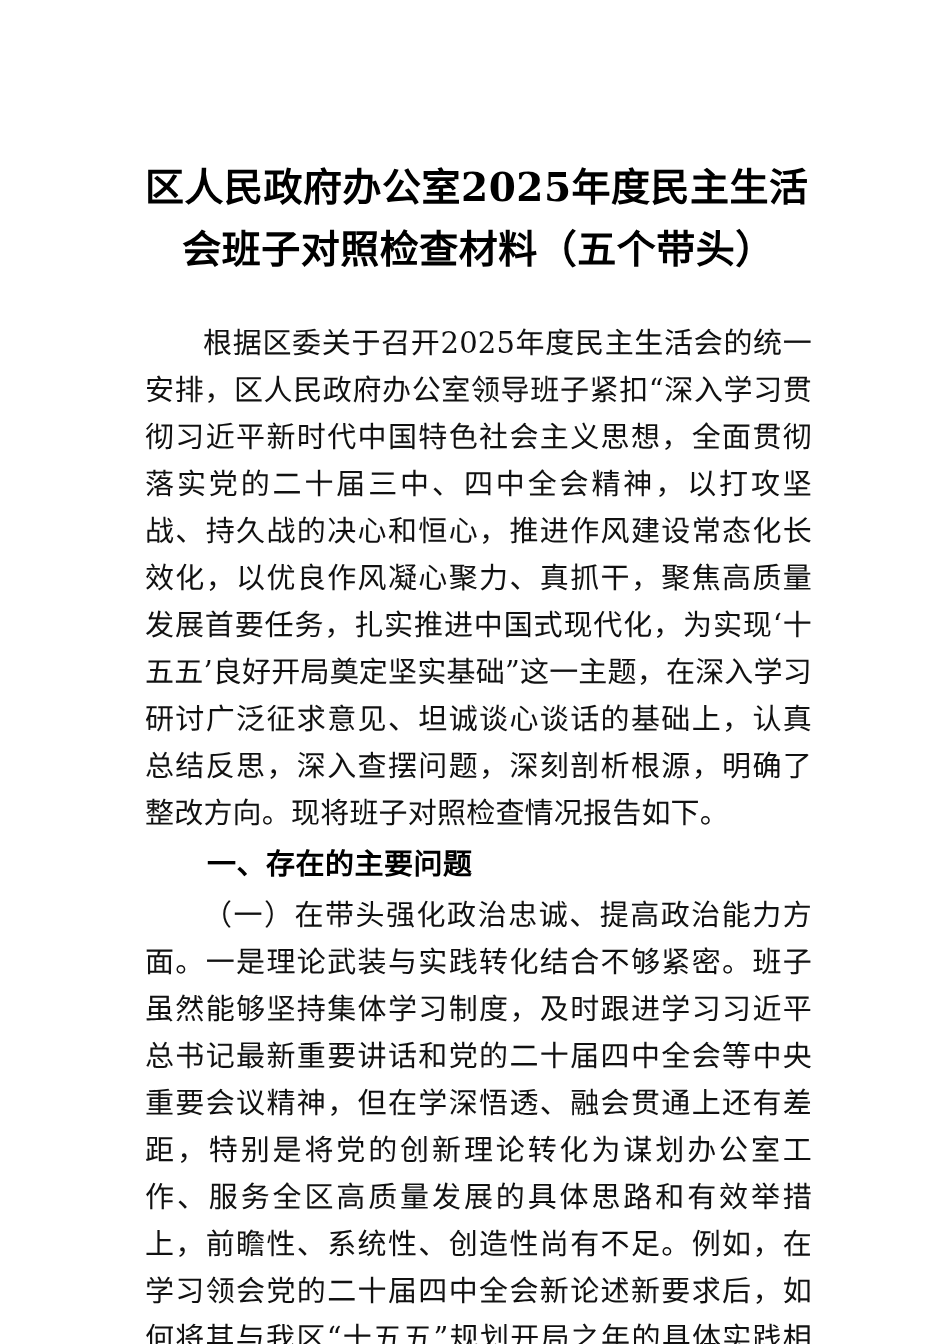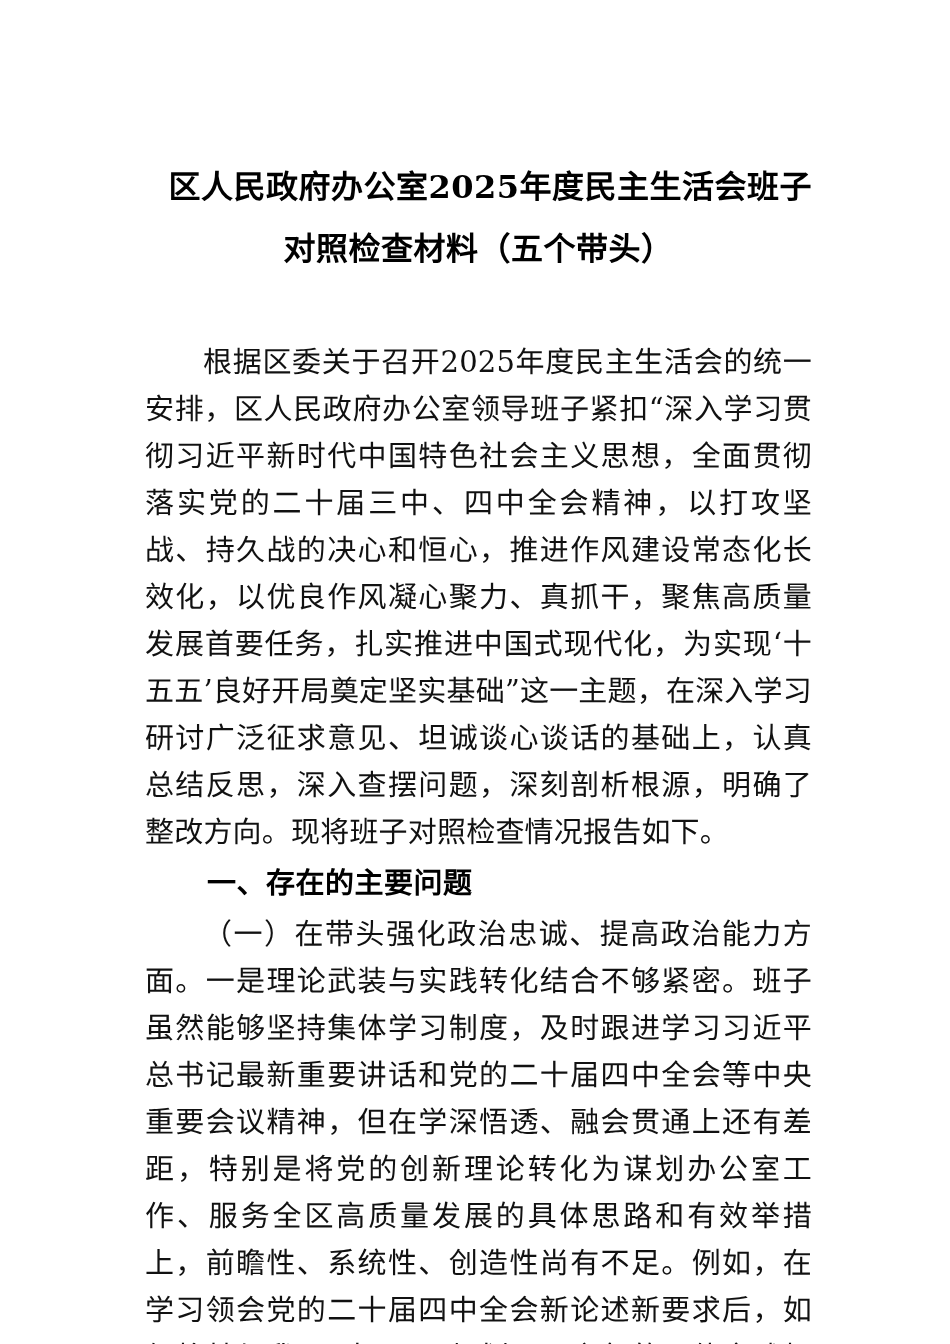--- a/index.html
+++ b/index.html
@@ -29,23 +29,23 @@
     top: 0;
     width: 667px;
   }
 
   
   .doc-title {
     margin: 0;
     padding: 0;
     font-family: "DejaVu Serif", "Liberation Serif", serif;
     font-weight: 700;
-    font-size: 32px;
+    font-size: 39px;
     line-height: 62px;
-    text-align: right;
+    text-align: left;
     letter-spacing: 0.5px;
     color: #000000;
     padding-top: 156px;
     text-align-last: center;
   }
 
   
   .body-par {
     margin: 0;
     padding: 0;
@@ -53,21 +53,21 @@
     font-size: 29px;
     line-height: 47px;
     text-align: justify;
     text-justify: inter-ideograph;
     text-indent: 2em;
     color: #111111;
     letter-spacing: 0.2px;
   }
 
   .par-first {
-    margin-top: 59px;
+    margin-top: 40px;
   }
 
   
   .h1-section {
     margin: 4px;
     padding: 0;
     font-family: "DejaVu Sans", "Liberation Sans", sans-serif;
     font-weight: 700;
     font-size: 29px;
     line-height: 47px;

